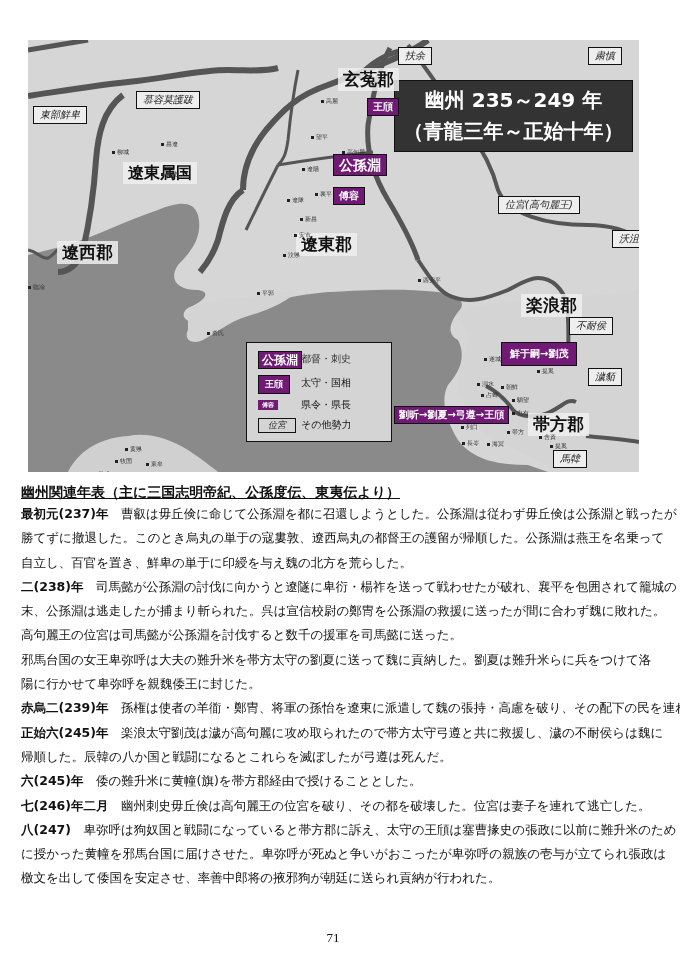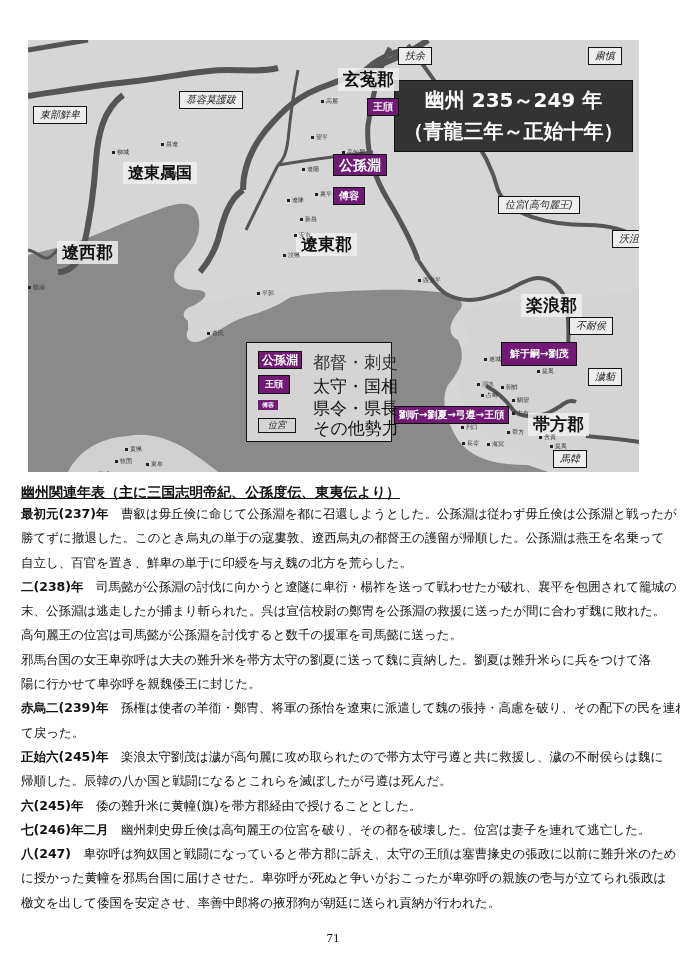--- a/index.html
+++ b/index.html
@@ -11,21 +11,21 @@
   .dark{background:#701a75;color:#fff;border:1.5px solid #111;font-weight:bold;padding:3px 5px;}
   .outl{background:#eee;border:1.5px solid #111;font-style:italic;color:#222;padding:3px 6px;font-size:10px;}
   .city{position:absolute;font-size:6px;color:#333;white-space:nowrap;}
   .city::before{content:"";display:inline-block;width:3px;height:3px;background:#222;margin-right:2px;vertical-align:middle;}
   #title-box{position:absolute;left:366px;top:28px;width:237px;height:70px;background:#333;border:1.5px solid #111;color:#fff;font-weight:bold;text-align:center;margin-top:12px;}
   #title-box .t1{font-size:20px;margin-top:6px;}
   #title-box .t2{font-size:20px;margin-top:4px;}
   #legend{position:absolute;left:218px;top:302px;width:144px;height:98px;background:#d4d4d4;border:1.5px solid #111;}
   #legend .row{position:absolute;left:0;width:144px;height:22px;}
   #legend .sw{position:absolute;left:11px;}
-  #legend .tx{position:absolute;left:66px;font-size:17px;color:#111;}
+  #legend .tx{position:absolute;left:54px;font-size:10px;color:#111;}
   #text{position:absolute;left:21px;top:482px;width:640px;}
   .heading{font-size:14px;font-weight:bold;text-decoration:underline;line-height:20px;}
   .line{font-size:12.5px;line-height:24.3px;white-space:nowrap;font-family:"DejaVu Sans",sans-serif;}
   .line b{font-weight:bold;}
   #pagenum{position:absolute;left:7px;width:652px;top:930px;text-align:center;font-family:"Liberation Serif",serif;font-size:13px;}
 </style>
 </head>
 <body>
 
 <div id="map">
@@ -57,21 +57,21 @@
     <path d="M0,210 C10,212 15,220 20,218 C25,216 28,210 30,210" stroke="#555" stroke-width="3" fill="none"></path>
   </svg>
 
   <div class="lbl outl" style="left:370px;top:7px;">扶余</div>
   <div class="lbl outl" style="left:560px;top:7px;">粛慎</div>
   <div id="title-box">
     <div class="t1">幽州 235～249 年</div>
     <div class="t2">（青龍三年～正始十年）</div>
   </div>
 
-  <div class="lbl outl" style="left:108px;top:51px;margin-left:43px;">慕容莫護跋</div>
+  <div class="lbl outl" style="left:108px;top:51px;">慕容莫護跋</div>
   <div class="lbl outl" style="left:5px;top:66px;">東部鮮卑</div>
   <div class="lbl region" style="left:95px;top:122px;font-size:16px;">遼東属国</div>
   <div class="lbl region" style="left:310px;top:28px;">玄菟郡</div>
   <div class="lbl dark" style="left:339px;top:58px;font-size:10px;">王頎</div>
   <div class="lbl dark" style="left:305px;top:114px;font-size:14px;">公孫淵</div>
   <div class="lbl dark" style="left:305px;top:147px;font-size:10px;">傅容</div>
   <div class="lbl outl" style="left:470px;top:156px;">位宮(高句麗王)</div>
   <div class="lbl region" style="left:268px;top:193px;">遼東郡</div>
   <div class="lbl outl" style="left:584px;top:190px;">沃沮</div>
   <div class="lbl region" style="left:29px;top:201px;">遼西郡</div>
@@ -144,21 +144,20 @@
   <div id="chrono-lines">
       <div class="line"><b>最初元(237)年</b><span>　曹叡は毋丘倹に命じて公孫淵を都に召還しようとした。公孫淵は従わず毋丘倹は公孫淵と戦ったが</span></div>
       <div class="line"><span>勝てずに撤退した。このとき烏丸の単于の寇婁敦、遼西烏丸の都督王の護留が帰順した。公孫淵は燕王を名乗って</span></div>
       <div class="line"><span>自立し、百官を置き、鮮卑の単于に印綬を与え魏の北方を荒らした。</span></div>
       <div class="line"><b>二(238)年</b><span>　司馬懿が公孫淵の討伐に向かうと遼隧に卑衍・楊祚を送って戦わせたが破れ、襄平を包囲されて籠城の</span></div>
       <div class="line"><span>末、公孫淵は逃走したが捕まり斬られた。呉は宣信校尉の鄭冑を公孫淵の救援に送ったが間に合わず魏に敗れた。</span></div>
       <div class="line"><span>高句麗王の位宮は司馬懿が公孫淵を討伐すると数千の援軍を司馬懿に送った。</span></div>
       <div class="line"><span>邪馬台国の女王卑弥呼は大夫の難升米を帯方太守の劉夏に送って魏に貢納した。劉夏は難升米らに兵をつけて洛</span></div>
       <div class="line"><span>陽に行かせて卑弥呼を親魏倭王に封じた。</span></div>
       <div class="line"><b>赤烏二(239)年</b><span>　孫権は使者の羊衜・鄭冑、将軍の孫怡を遼東に派遣して魏の張持・高慮を破り、その配下の民を連れ</span></div>
-      <div class="line"><span>て戻った。</span></div>
       <div class="line"><b>正始六(245)年</b><span>　楽浪太守劉茂は濊が高句麗に攻め取られたので帯方太守弓遵と共に救援し、濊の不耐侯らは魏に</span></div>
       <div class="line"><span>帰順した。辰韓の八か国と戦闘になるとこれらを滅ぼしたが弓遵は死んだ。</span></div>
       <div class="line"><b>六(245)年</b><span>　倭の難升米に黄幢(旗)を帯方郡経由で授けることとした。</span></div>
       <div class="line"><b>七(246)年二月</b><span>　幽州刺史毋丘倹は高句麗王の位宮を破り、その都を破壊した。位宮は妻子を連れて逃亡した。</span></div>
       <div class="line"><b>八(247)</b><span>　卑弥呼は狗奴国と戦闘になっていると帯方郡に訴え、太守の王頎は塞曹掾史の張政に以前に難升米のため</span></div>
       <div class="line"><span>に授かった黄幢を邪馬台国に届けさせた。卑弥呼が死ぬと争いがおこったが卑弥呼の親族の壱与が立てられ張政は</span></div>
       <div class="line"><span>檄文を出して倭国を安定させ、率善中郎将の掖邪狗が朝廷に送られ貢納が行われた。</span></div>
     </div>
 </div>
 

